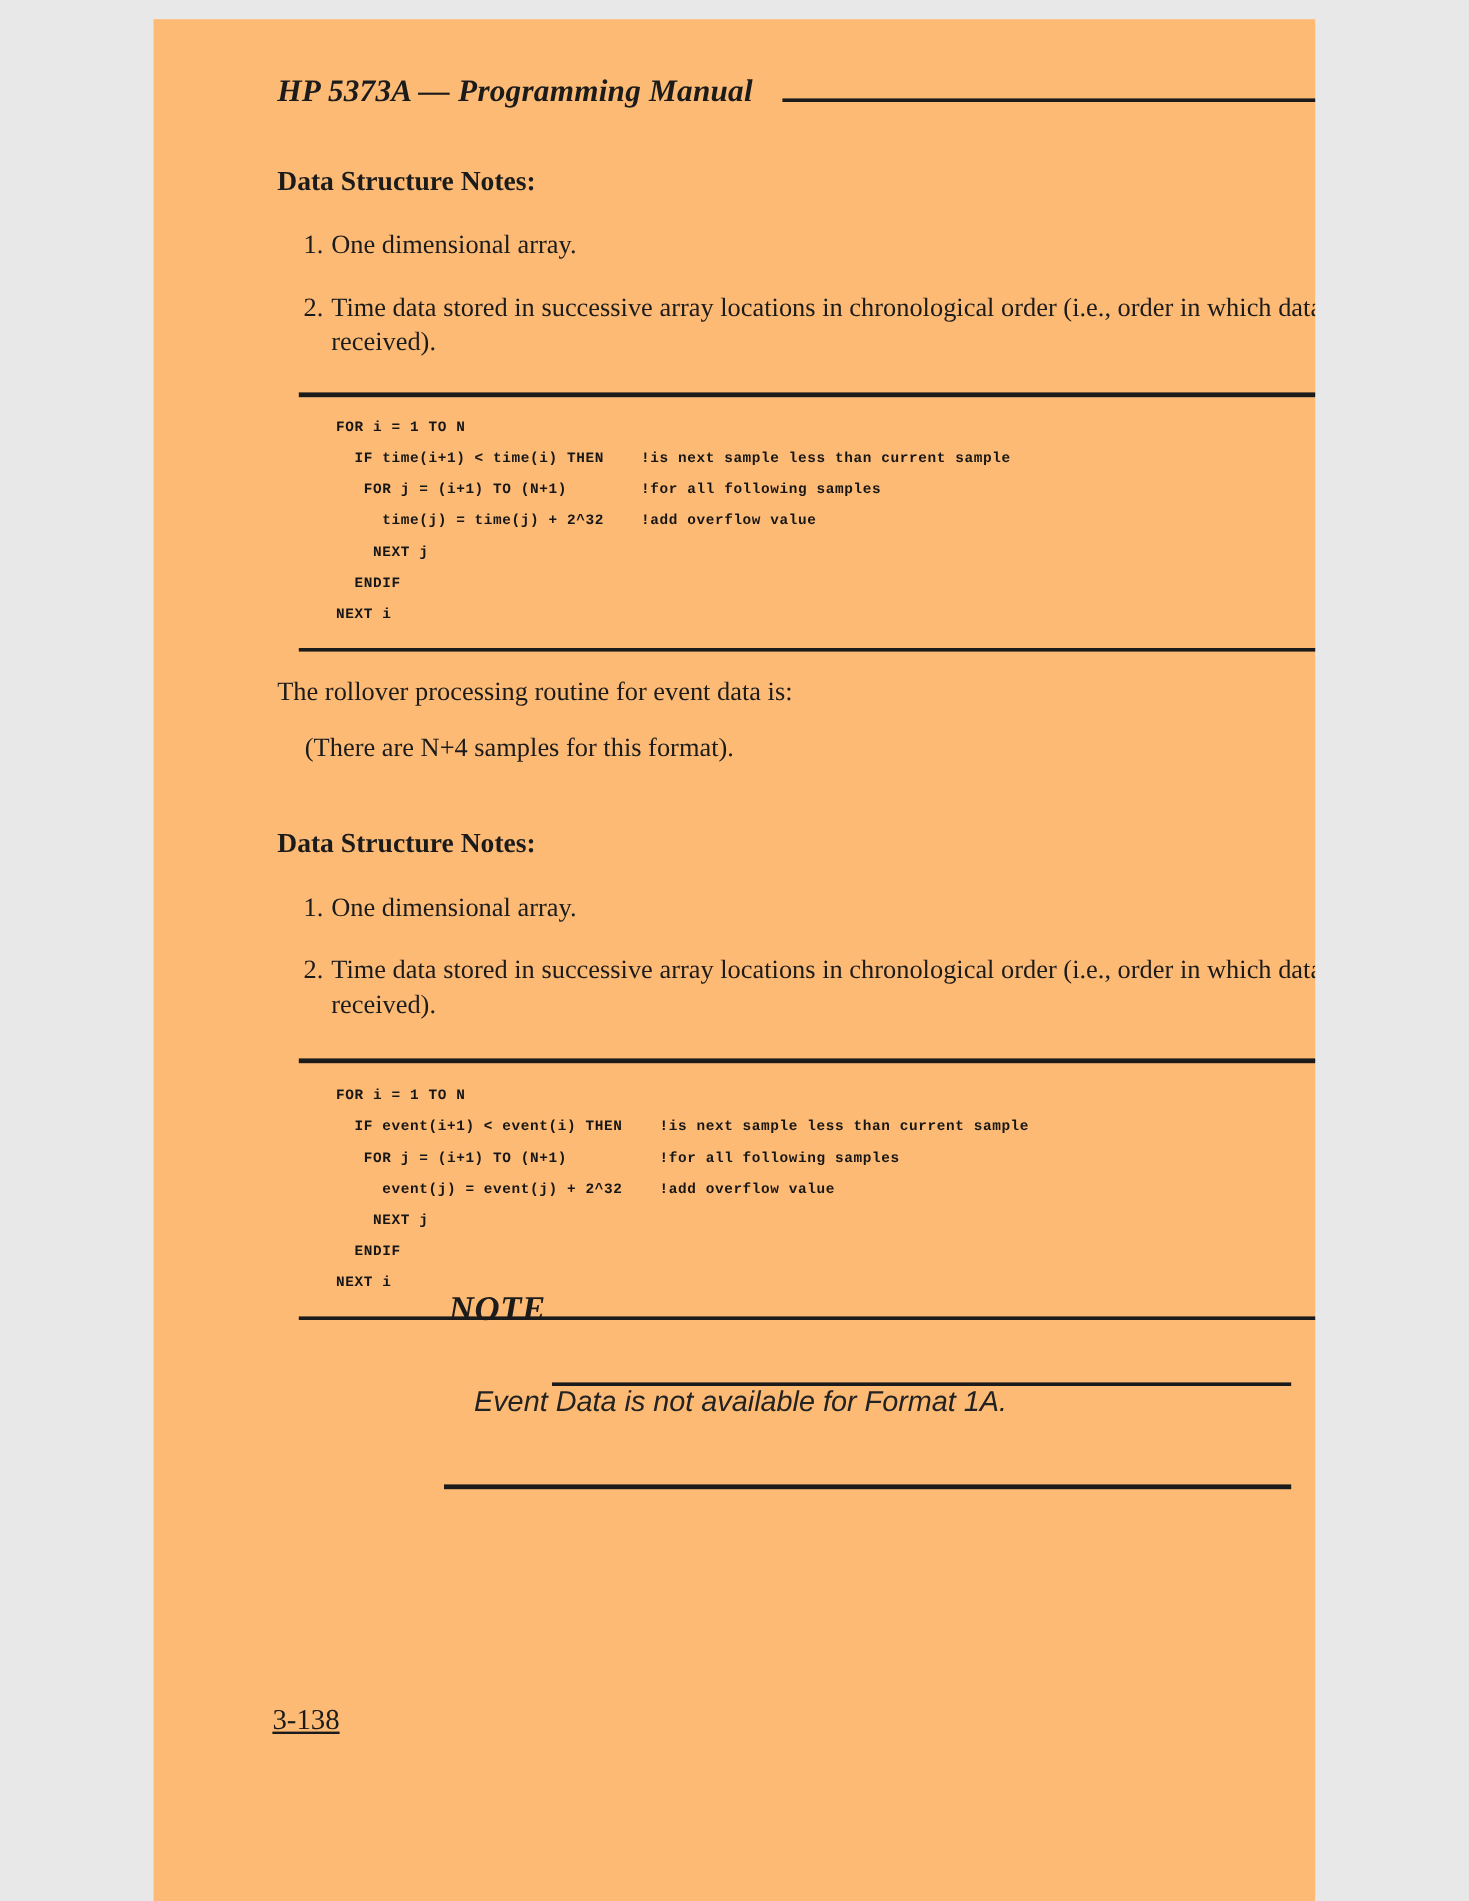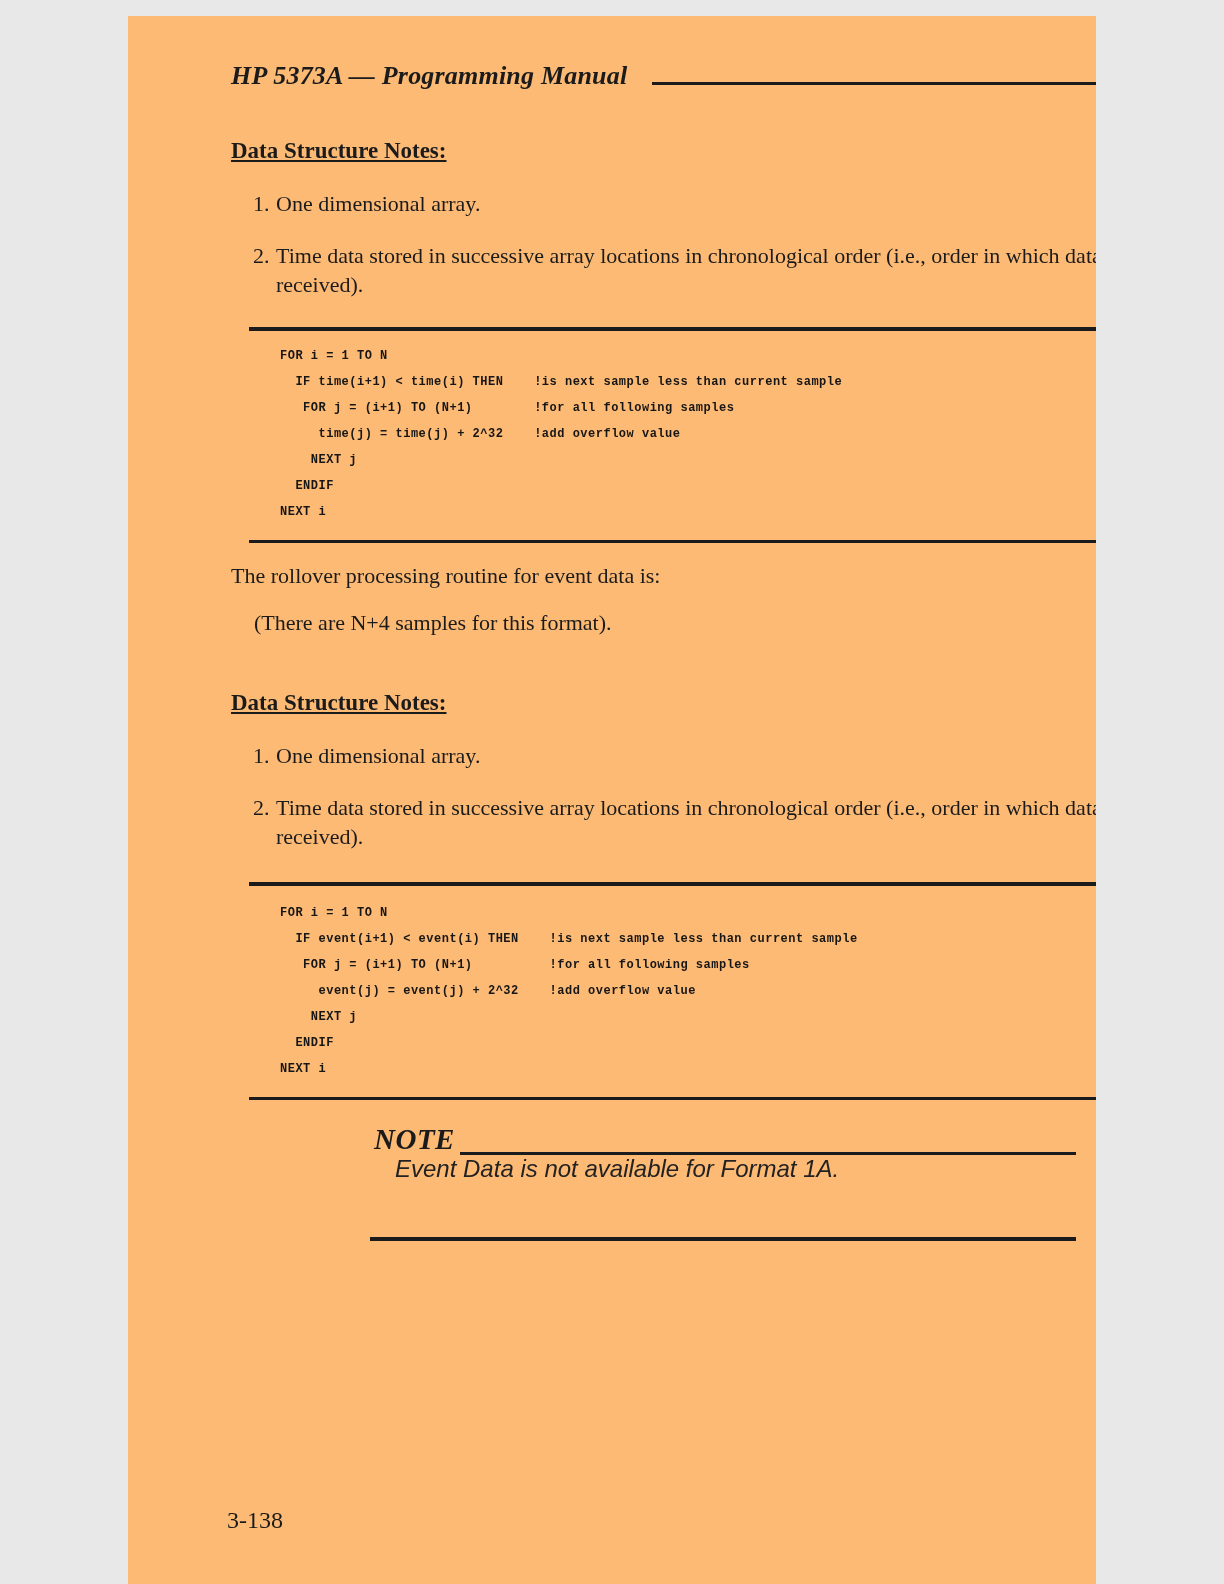--- a/index.html
+++ b/index.html
@@ -29,21 +29,20 @@
   .header-rule {
     left: 524px; top: 66px;
     width: 570px; height: 3px;
     background: #1b1b1b;
   }
 
   
   .section-heading {
     font: 700 23px/1.2 "Liberation Serif", serif;
     white-space: nowrap;
-    text-decoration: underline;
   }
   .heading-1 { left: 103px; top: 121px; }
   .heading-2 { left: 103px; top: 673px; }
 
   
   .list-item {
     left: 125px;
     display: flex;
     font: 400 22px/29px "Liberation Serif", serif;
   }
@@ -90,21 +89,21 @@
     white-space: nowrap;
   }
   .definition {
     left: 126px; top: 592px;
     font: 400 22px/30px "Liberation Serif", serif;
     white-space: nowrap;
   }
 
   
   .note-label {
-    left: 246px; top: 1106px;
+    left: 246px; top: 1058px;
     font: italic 700 29px/1.2 "Liberation Serif", serif;
     letter-spacing: 0.5px;
   }
   .note-dash {
     left: 332px; top: 1136px;
     width: 616px; height: 3px;
     background: #1b1b1b;
   }
   .note-text {
     left: 267px; top: 1137px;
@@ -113,22 +112,23 @@
     color: #222222;
   }
   .note-bottom-rule {
     left: 242px; top: 1221px;
     width: 706px; height: 4px;
     background: #1b1b1b;
   }
 
   
   .page-number {
-    left: 99px; top: 1490px;
+    left: 99px; top: 1404px;
     font: 400 24px/1.2 "Liberation Serif", serif;
+    text-decoration: underline;
   }
 </style>
 </head>
 <body>
 
 <div id="page">
 
   <div class="abs header-title">HP 5373A — Programming Manual</div>
   <div class="abs header-rule"></div>
 

